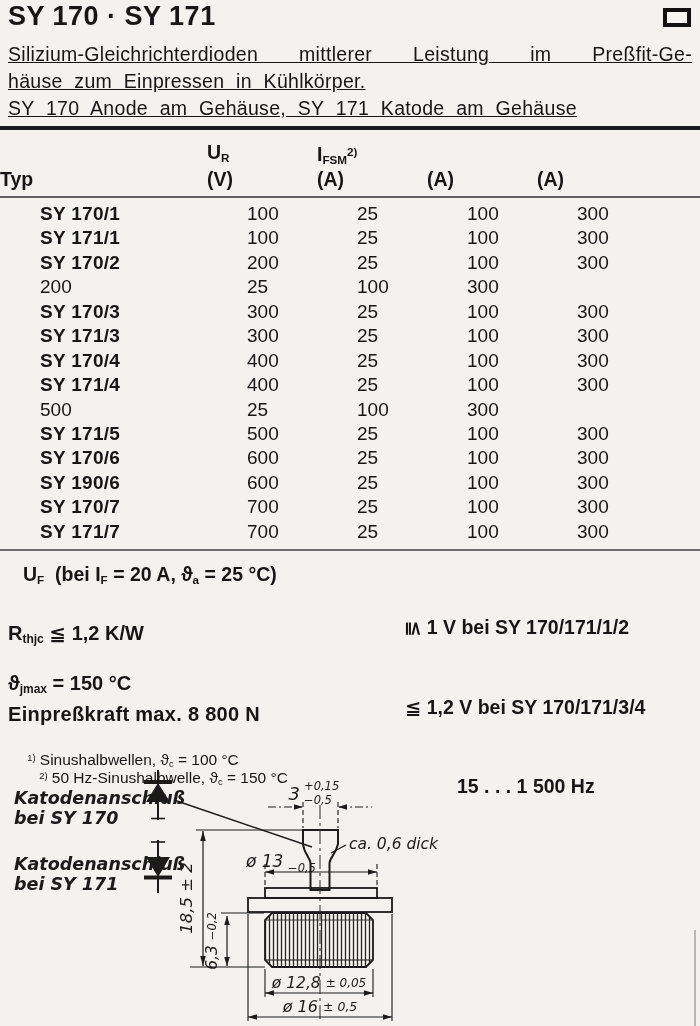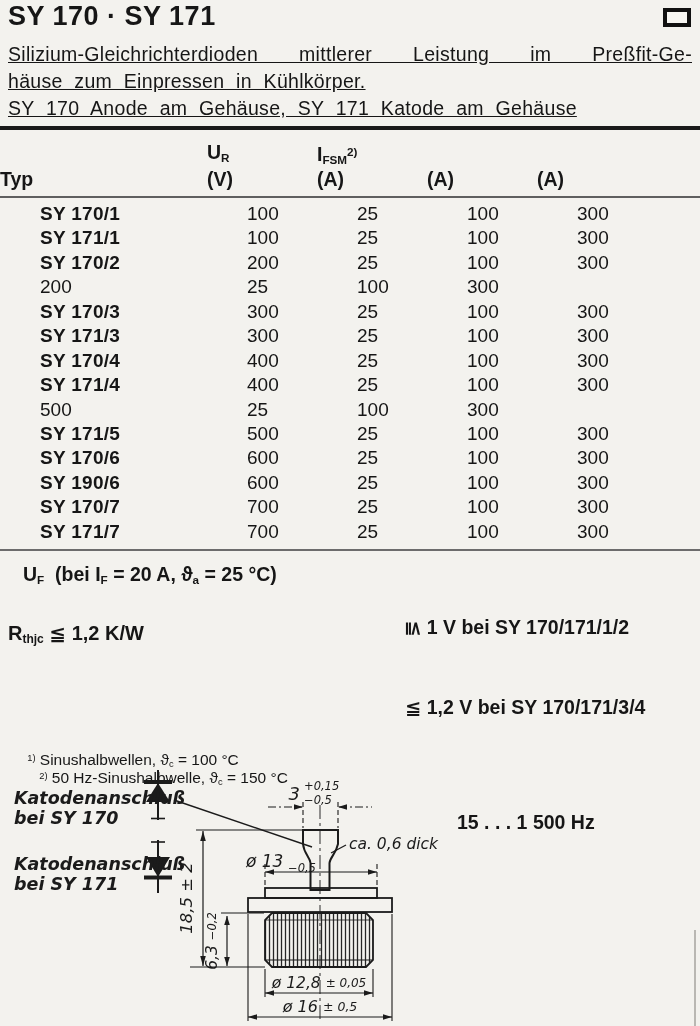--- a/index.html
+++ b/index.html
@@ -35,21 +35,21 @@
   sup.s{font-size:.6em;vertical-align:.45em;}
   .tbody{position:absolute;top:202px;left:0;width:692px;font-size:19px;}
   .tbody .trow{height:24.45px;line-height:24.45px;margin-left:40px;}
   .cell{white-space:nowrap;}
   .cell.typ{font-weight:bold;letter-spacing:.3px;}
 
   
   .ufblock{position:absolute;top:561px;left:8px;width:684px;font-size:19.5px;font-weight:bold;}
   .uf-left{position:absolute;left:0;top:2px;white-space:pre;margin-left:15px;}
   .uf-right{position:absolute;left:397px;top:0;line-height:26.5px;white-space:pre;}
-  .uf-right .indent{padding-left:52px;margin-top:36px;}
+  .uf-right .indent{padding-left:52px;}
   .rot90{display:inline-block;transform:rotate(90deg);transform-origin:50% 55%;}
 
   
   .pline{position:absolute;left:8px;font-size:20px;font-weight:bold;white-space:pre;}
   .p-rth{top:621px;}
   .p-tj{top:672px;}
   .p-press{top:703px;letter-spacing:.3px;}
 
   
   .fnotes{position:absolute;top:733px;left:10px;width:684px;font-size:15.5px;white-space:pre;}
@@ -213,20 +213,22 @@
   <div class="ufblock">
     <div class="uf-left"><span>U</span><sub class="s">F</sub><span>  (bei </span><span>I</span><sub class="s">F</sub><span> = 20 A, </span><span>ϑ</span><sub class="s">a</sub><span> = 25 °C)</span></div>
     <div class="uf-right">
       <div><span class="rot90">≦</span><span> 1 V bei SY 170/171/1/2</span></div>
       <div><span>≦</span><span> 1,2 V bei SY 170/171/3/4</span></div>
       <div class="indent">15 . . . 1 500 Hz</div>
     </div>
   </div>
 
   <div class="pline p-rth"><span>R</span><sub class="s">thjc</sub><span> ≦ </span><span>1,2 K/W</span></div>
+  <div class="pline p-tj"><span>ϑ</span><sub class="s">jmax</sub><span> = </span><span>150 °C</span></div>
+  <div class="pline p-press">Einpreßkraft max. 8 800 N</div>
 
   <div class="fnotes">
     <span><sup class="s">1)</sup><span> Sinushalbwellen, ϑ</span><sub class="s">c</sub><span> = 100 °C</span></span>
     <span class="fn2"><sup class="s">2)</sup><span> 50 Hz-Sinushalbwelle, ϑ</span><sub class="s">c</sub><span> = 150 °C</span></span>
   </div>
 
   <svg class="drawing" width="700" height="266" viewBox="0 0 700 266">
     <defs>
       <pattern id="knurl" width="4" height="4" patternUnits="userSpaceOnUse">
         <line x1="1.5" y1="0" x2="1.5" y2="4" stroke="#262626" stroke-width="1.3"></line>

